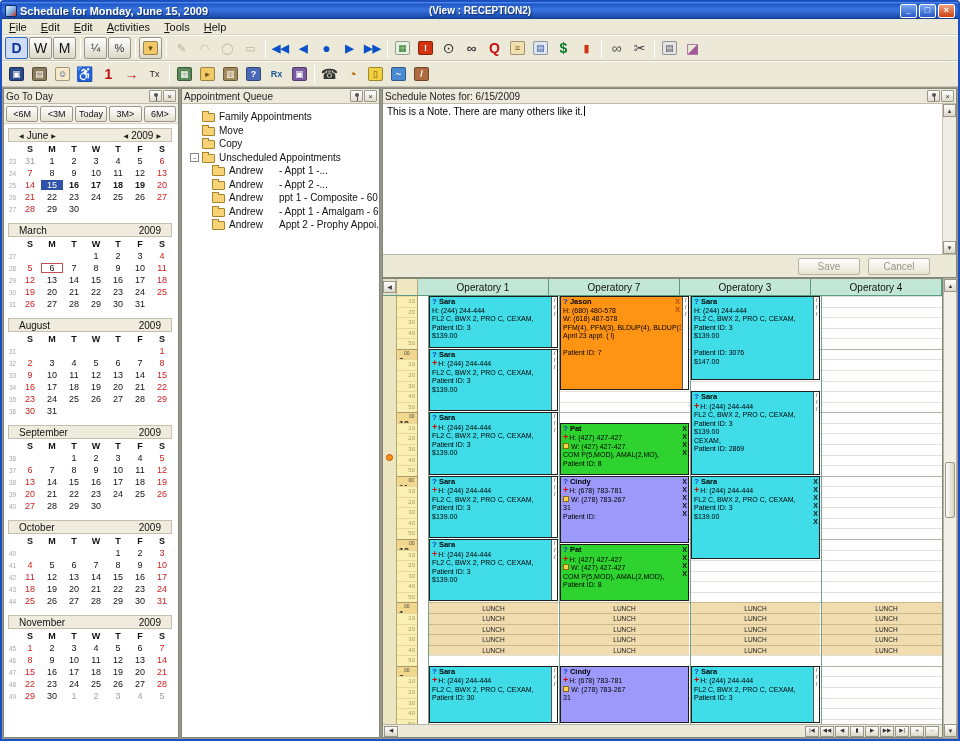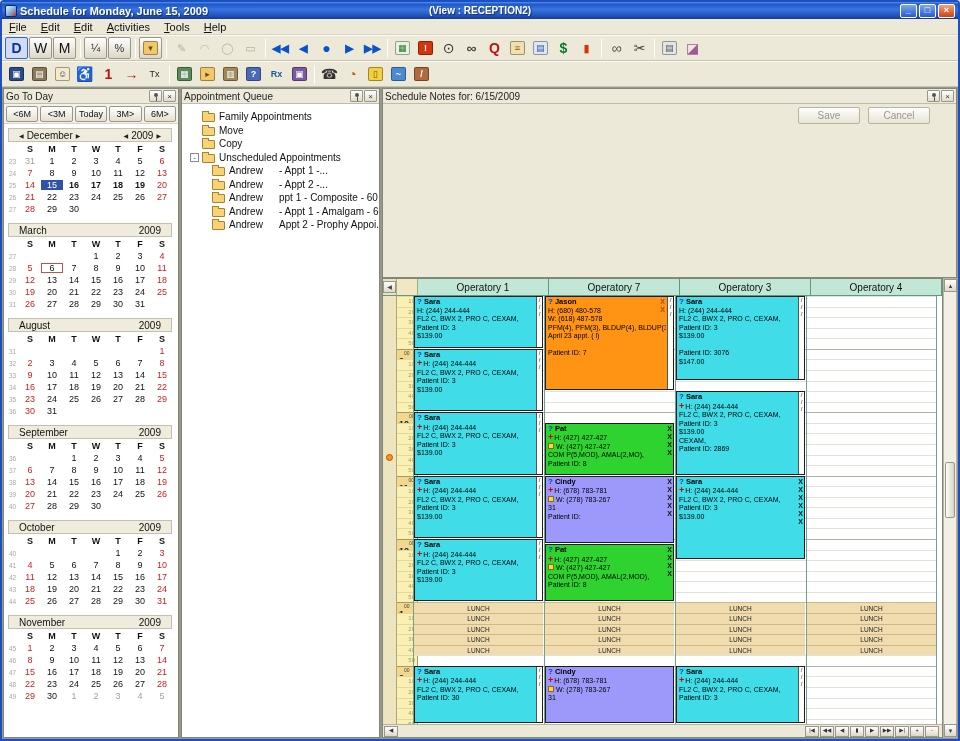--- a/index.html
+++ b/index.html
@@ -299,21 +299,21 @@
           <button class="gtd-btn">&lt;3M</button>
           <button class="gtd-btn">Today</button>
           <button class="gtd-btn">3M&gt;</button>
           <button class="gtd-btn">6M&gt;</button>
         </div>
       <div id="calendars">
           <div class="cal">
             <div class="cal-hd">
               <span class="cal-hd-side">
                 <span class="cal-arrow">◀</span>
-                <span class="cal-mname">December</span>
+                <span class="cal-mname">June</span>
                 <span class="cal-arrow">▶</span>
               </span>
               <span class="cal-hd-side">
                 <span class="cal-arrow">◀</span>
                 <span class="cal-myear">2009</span>
                 <span class="cal-arrow">▶</span>
               </span>
             </div>
             <div class="cal-dh">
               <span class="cal-wn"></span>
@@ -800,20 +800,29 @@
       <div id="notes">
         <div class="panel-hd">
           <span class="panel-title">Schedule Notes for: 6/15/2009</span>
           <span class="panel-hd-btns">
             <button class="phbtn pinbtn">
                 <i class="pin-head"></i>
                 <i class="pin-stem"></i>
               </button>
             <button class="phbtn">×</button>
           </span>
+        </div>
+        <div class="notes-body">
+          <div class="notes-text">
+            <span>This is a Note.  There are many others like it.</span><span class="caret"></span>
+          </div>
+          <div class="notes-sb">
+            <button class="sb-btn sb-top">▲</button>
+            <button class="sb-btn sb-bottom">▼</button>
+          </div>
         </div>
         <div class="notes-actions">
           <button class="xp-btn">Save</button>
           <button class="xp-btn">Cancel</button>
         </div>
       </div>
 
       <div id="schedule">
         <div id="sched-main">
           <div id="sched-hd">
@@ -866,21 +875,21 @@
                 <div class="min-cell" style="top: 338.173px; height: 10.5679px;">30</div>
                 <div class="min-cell" style="top: 348.741px; height: 10.5679px;">40</div>
                 <div class="min-cell" style="top: 359.309px; height: 10.5679px;">50</div>
                 <div class="hour-cell" style="top: 369.877px; height: 10.5679px;"><span class="hour-num">2</span><span class="hour-sup">00</span></div>
                 <div class="min-cell" style="top: 380.444px; height: 10.5679px;">10</div>
                 <div class="min-cell" style="top: 391.012px; height: 10.5679px;">20</div>
                 <div class="min-cell" style="top: 401.58px; height: 10.5679px;">30</div>
                 <div class="min-cell" style="top: 412.148px; height: 10.5679px;">40</div>
                 <div class="min-cell" style="top: 422.716px; height: 10.5679px;">50</div>
               </div>
-              <div class="grid" style="left: 30px; width: 524px;">
+              <div class="grid" style="left: 45px; width: 524px;">
                 <div class="slot-line" style="top: 0px;"></div>
                 <div class="slot-line" style="top: 10.5679px;"></div>
                 <div class="slot-line" style="top: 21.1358px;"></div>
                 <div class="slot-line" style="top: 31.7037px;"></div>
                 <div class="slot-line" style="top: 42.2716px;"></div>
                 <div class="slot-line hour-line" style="top: 52.8395px;"></div>
                 <div class="slot-line" style="top: 63.4074px;"></div>
                 <div class="slot-line" style="top: 73.9753px;"></div>
                 <div class="slot-line" style="top: 84.5432px;"></div>
                 <div class="slot-line" style="top: 95.1111px;"></div>

